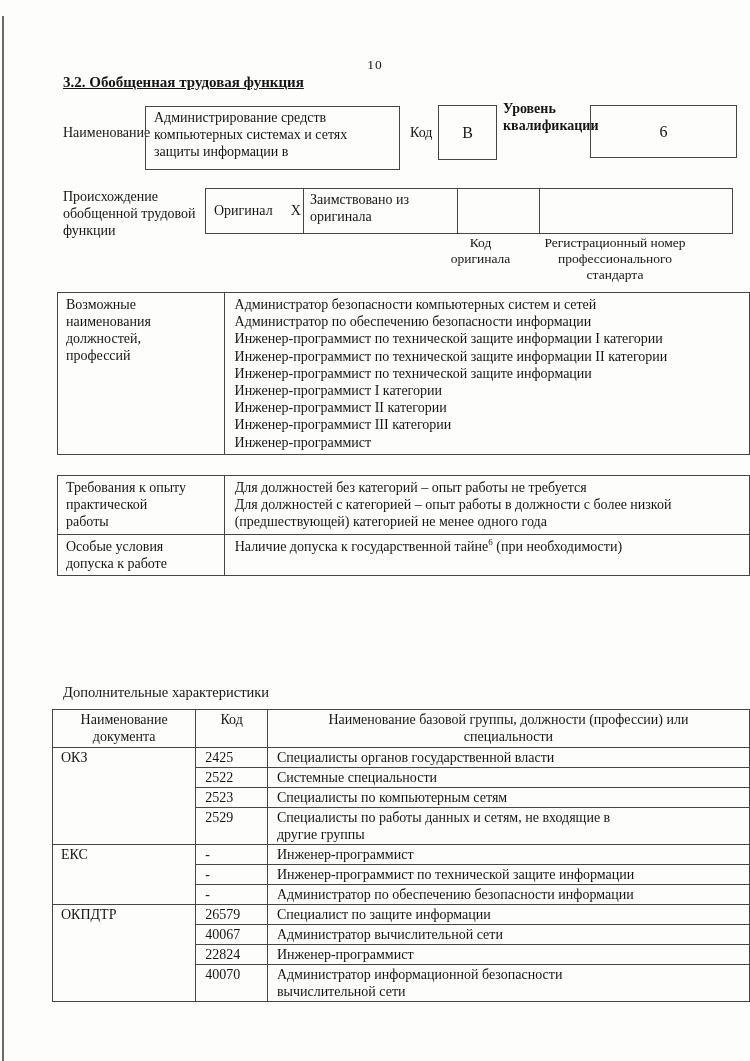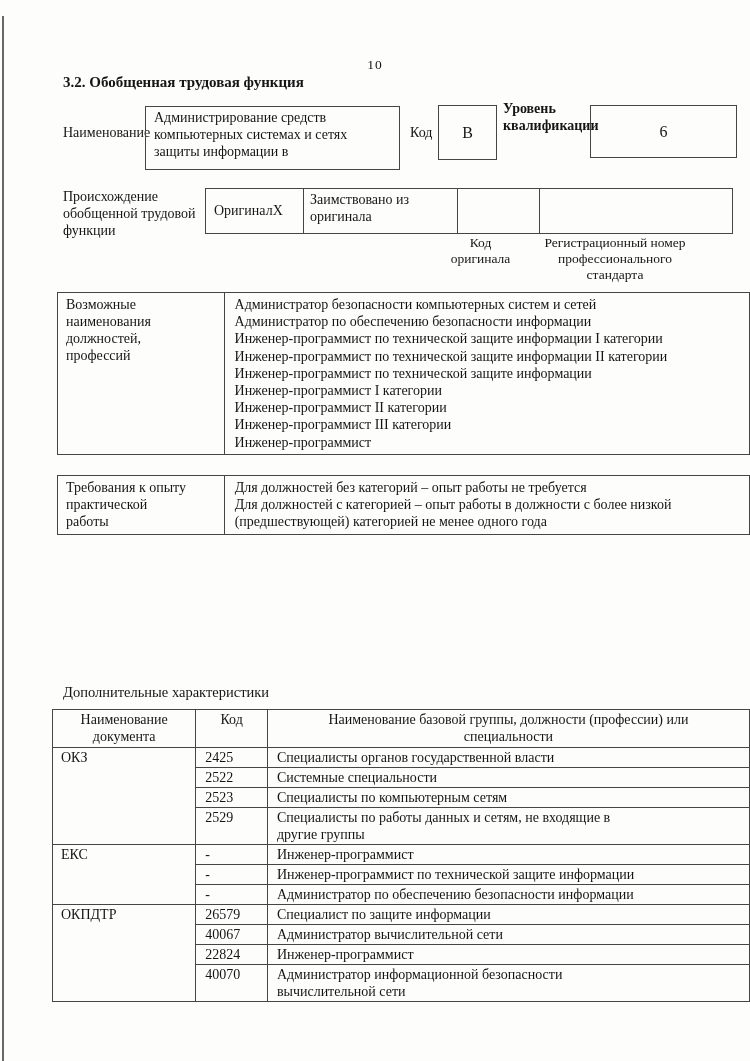--- a/index.html
+++ b/index.html
@@ -7,39 +7,39 @@
     width:750px;height:1061px;position:relative;
     background:#fdfdfc;color:#151515;
     font-family:"Liberation Serif","DejaVu Serif",serif;
     font-size:14px;overflow:hidden;
   }
   .abs{position:absolute;}
   .line{white-space:nowrap;}
   
   #scan-edge{left:2px;top:16px;width:2px;height:1045px;background:#4d4d4d;opacity:.85;}
   #page-number{left:0;top:33px;width:750px;text-align:center;font-size:13.5px;letter-spacing:1px;margin-top:24px;}
-  #section-heading{left:63px;top:74px;font-weight:bold;font-size:15px;}
+  #section-heading{left:63px;top:74px;font-weight:bold;font-size:15px;text-decoration:underline;}
 
   
   #name-label{left:63px;top:125px;}
   .box{border:1.5px solid #454545;box-sizing:border-box;background:transparent;}
   #name-box{left:145px;top:106px;width:255px;height:64px;padding:2px 8px;line-height:17px;}
   #code-label{left:410px;top:125px;}
   #code-box{left:438px;top:105px;width:59px;height:55px;display:flex;align-items:center;justify-content:center;font-size:16px;}
   #level-label{left:503px;top:100px;line-height:17px;font-weight:bold;}
   #level-box{left:590px;top:105px;width:147px;height:53px;display:flex;align-items:center;justify-content:center;font-size:16px;}
 
   
   #origin-label{left:63px;top:188px;line-height:17px;}
   table{border-collapse:collapse;table-layout:fixed;}
   td,th{border:1.4px solid #454545;vertical-align:top;font-size:14px;font-weight:normal;}
   #origin-table{left:205px;top:188px;}
   #origin-table td{height:40px;}
   .oc1{width:95px;}
-  .oc1-inner{display:flex;align-items:center;padding:0 0 0 7px;height:100%;}
+  .oc1-inner{display:flex;align-items:center;gap:18px;padding:0 0 0 7px;height:100%;}
   .oc2{width:141px;padding:2px 6px;line-height:17px;}
   .oc3{width:79px;}
   .oc4{width:190px;}
   #origin-code-caption{left:441px;top:235px;width:79px;text-align:center;line-height:16px;font-size:13.5px;}
   #origin-reg-caption{left:520px;top:235px;width:190px;text-align:center;line-height:16px;font-size:13.5px;}
 
   
   #titles-table{left:57px;top:292px;}
   .tc1{width:150px;padding:3px 8px;line-height:17px;}
   .tc2{width:505px;padding:3px 10px;line-height:17.2px;}
@@ -142,20 +142,29 @@
       <tr>
         <td class="rc1">
           <div class="line">Требования к опыту</div>
           <div class="line">практической</div>
           <div class="line">работы</div>
         </td>
         <td class="rc2">
           <div class="line">Для должностей без категорий – опыт работы не требуется</div>
           <div class="line">Для должностей с категорией – опыт работы в должности с более низкой</div>
           <div class="line">(предшествующей) категорией не менее одного года</div>
+        </td>
+      </tr>
+      <tr>
+        <td class="rc1">
+          <div class="line">Особые условия</div>
+          <div class="line">допуска к работе</div>
+        </td>
+        <td class="rc2">
+          <div class="line">Наличие допуска к государственной тайне<sup>6</sup> (при необходимости)</div>
         </td>
       </tr>
     </tbody>
 </table>
 
 <div class="abs" id="additional-heading">Дополнительные характеристики</div>
 <table class="abs" id="add-table">
   <thead>
     <tr>
       <th class="ac1">

